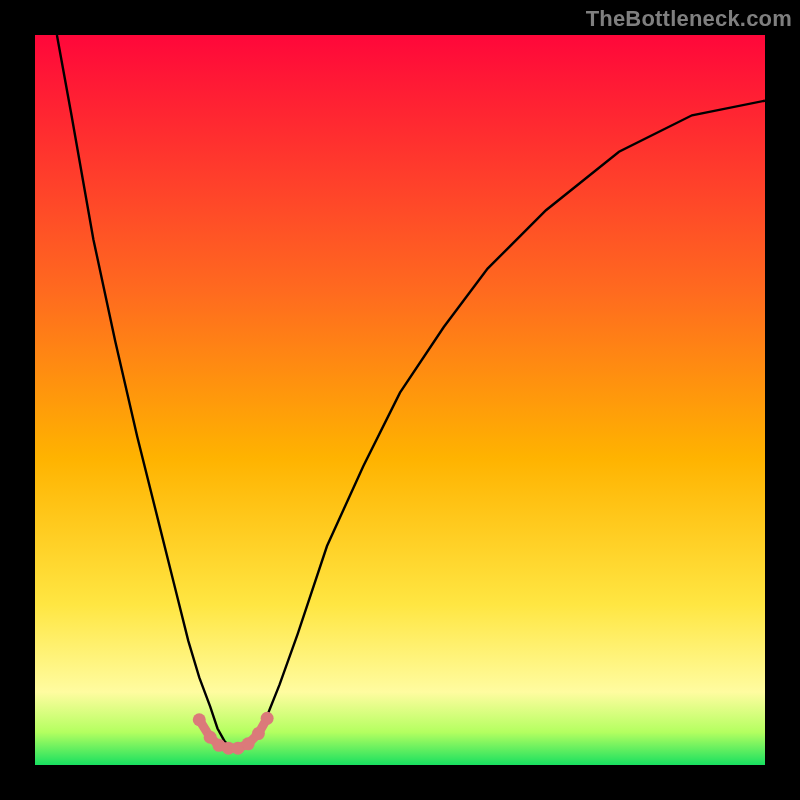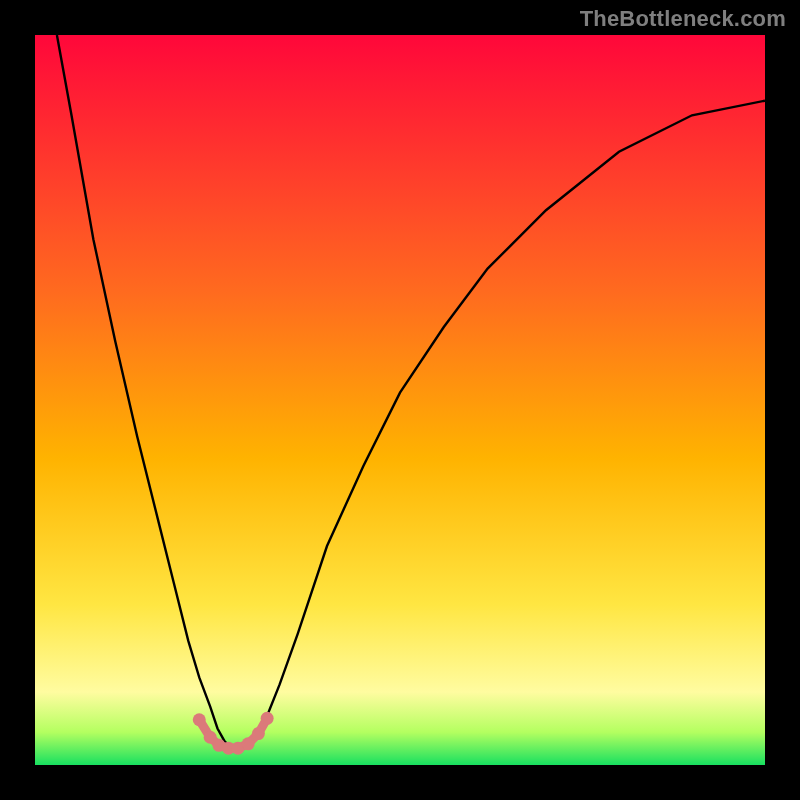--- a/index.html
+++ b/index.html
@@ -13,21 +13,21 @@
   }
   .frame {
     position: relative;
     width: 800px;
     height: 800px;
     background: #000;
   }
   .watermark {
     position: absolute;
     top: 6px;
-    right: 14px;
+    right: 8px;
     color: #7f7f7f;
     font-size: 22px;
     font-weight: 600;
     letter-spacing: 0.2px;
     z-index: 3;
   }
   .plot-wrap {
     position: absolute;
     left: 35px;
     top: 35px;

